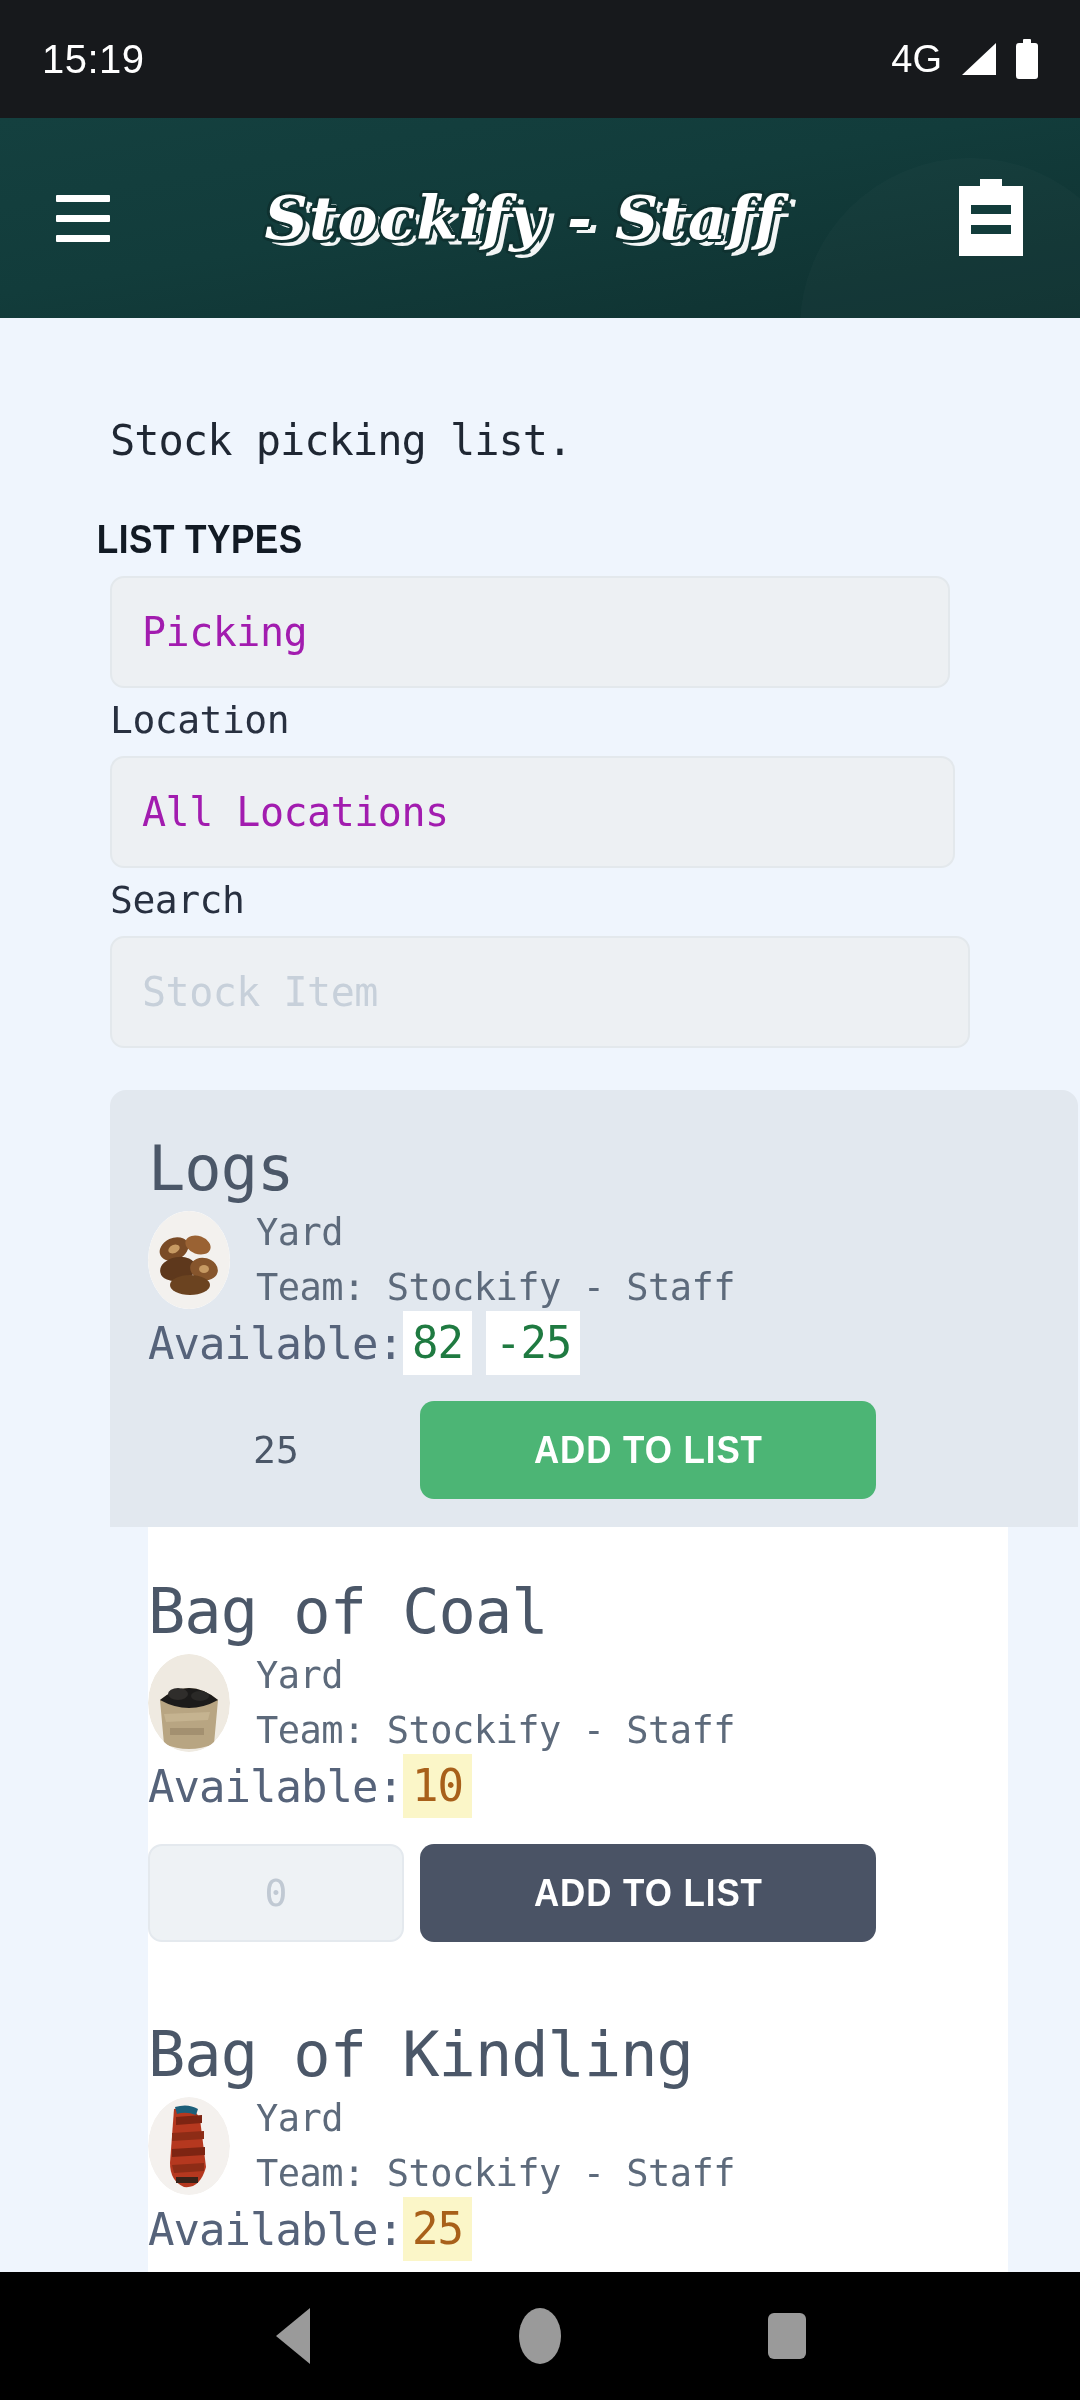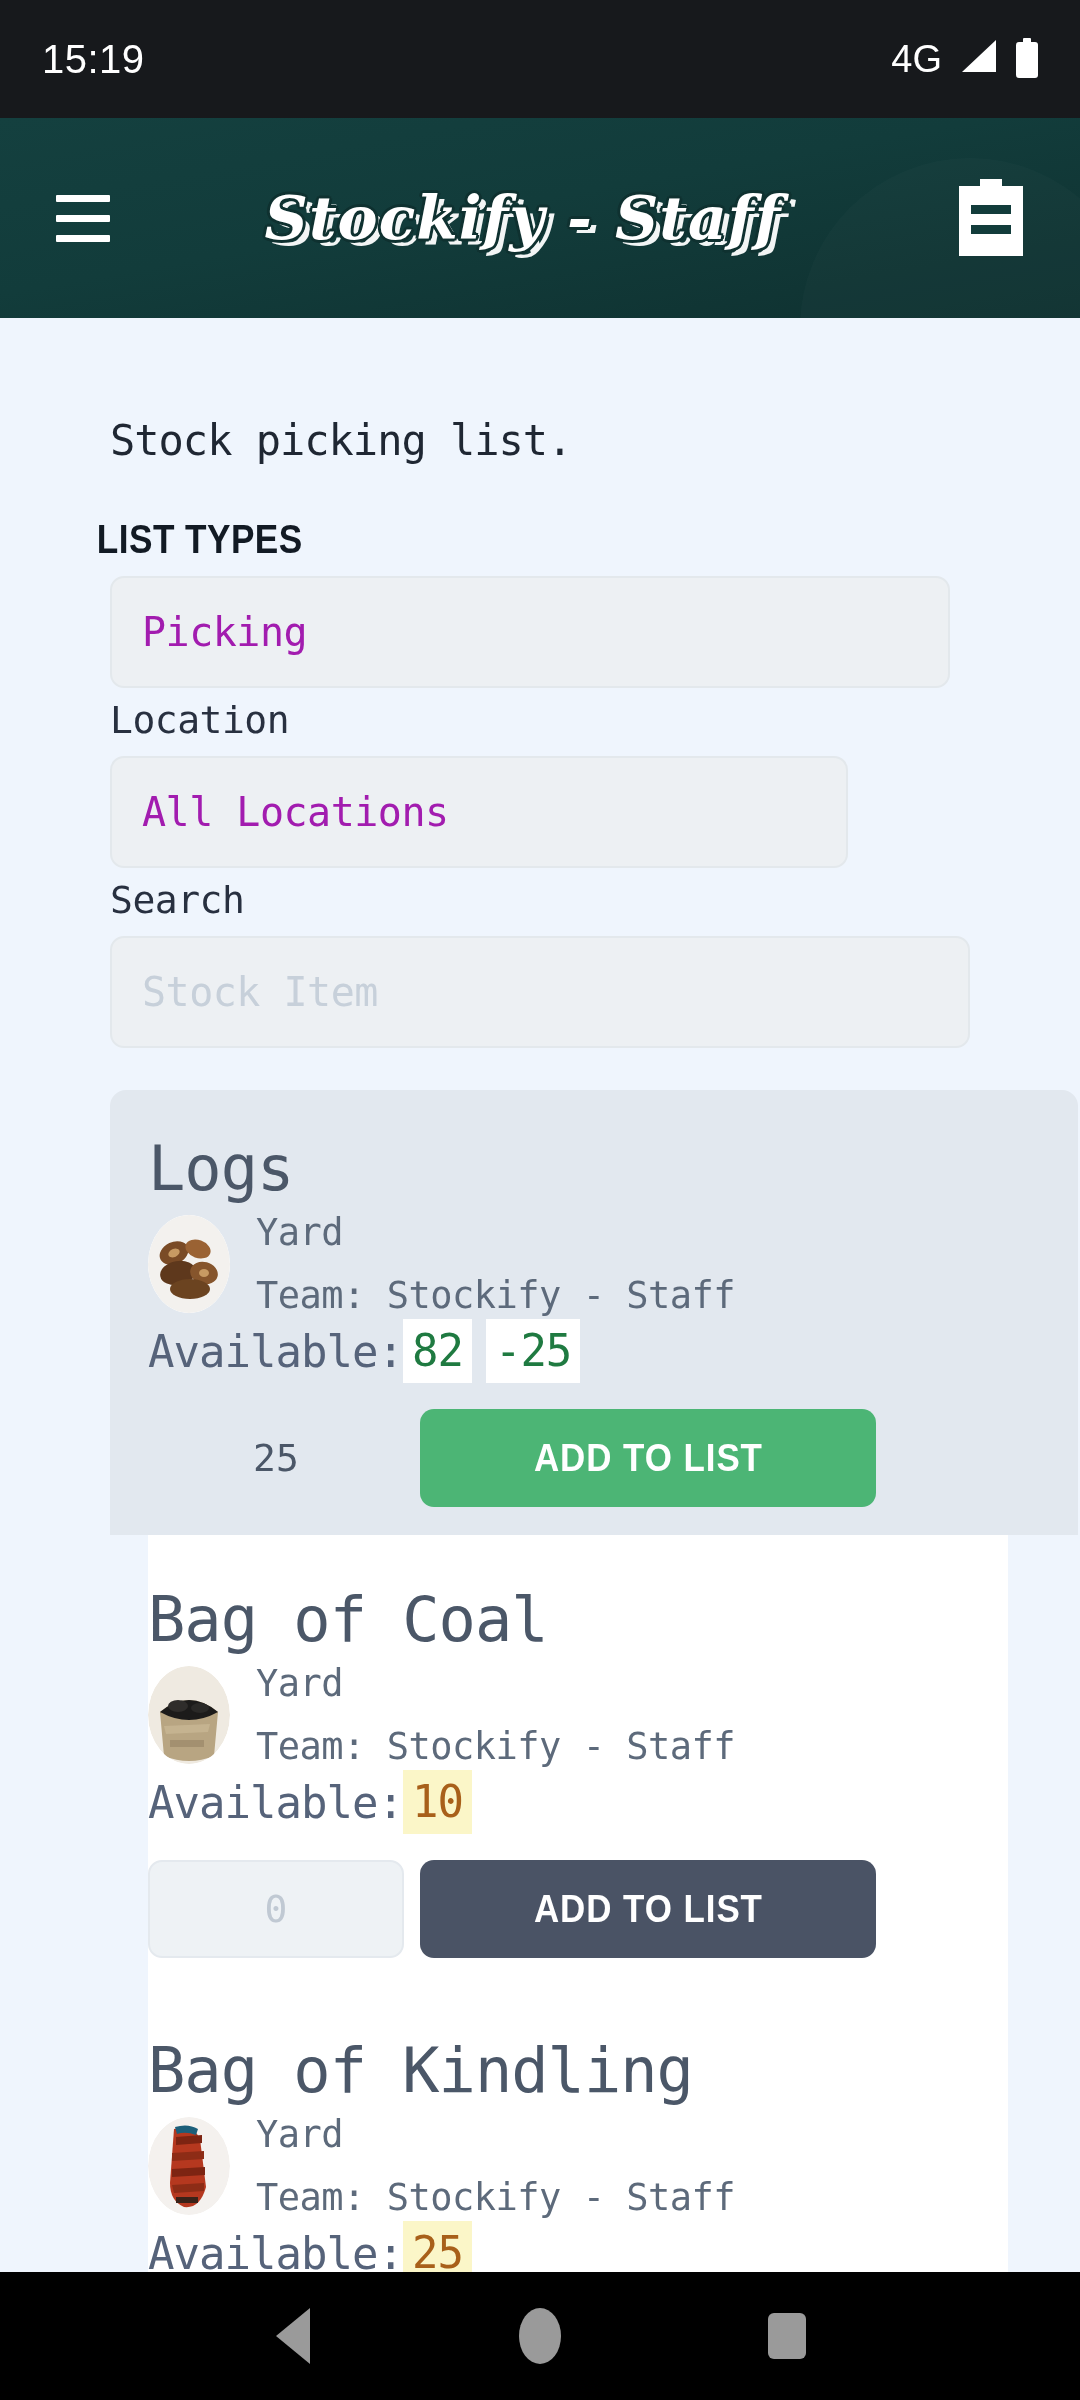--- a/index.html
+++ b/index.html
@@ -31,20 +31,21 @@
     flex: 0 0 auto;
   }
   .status-time {
     color: #ffffff;
     font-family: "Liberation Sans", sans-serif;
     font-size: 40px;
     letter-spacing: 0.5px;
   }
   .status-right {
     display: flex;
+    align-items: center;
     gap: 16px;
   }
   .status-4g {
     color: #ffffff;
     font-family: "Liberation Sans", sans-serif;
     font-size: 38px;
   }
   .signal-icon { width: 40px; height: 36px; display: block; }
   .battery-icon { width: 26px; height: 40px; display: block; }
 
@@ -152,21 +153,21 @@
     border-radius: 14px;
     display: flex;
     align-items: center;
     padding-left: 30px;
     font-size: 40px;
     color: #a21caf;
     cursor: pointer;
     letter-spacing: -0.5px;
   }
   .select-box.w1 { width: 840px; }
-  .select-box.w2 { width: 738px; }
+  .select-box.w2 { width: 845px; }
   .search-box {
     width: 860px;
     color: #c7d0da;
     cursor: text;
   }
 
   
   .item-list { margin-top: 42px; border-radius: 11px; }
 
   .item-card {
@@ -207,21 +208,21 @@
     width: 82px;
     height: 98px;
     border-radius: 50%;
     flex: 0 0 auto;
     background: #ffffff;
     overflow: hidden;
     position: relative;
   }
   .thumb svg { display: block; width: 100%; height: 100%; }
 
-  .meta-lines { display: flex; flex-direction: column; gap: 20px; }
+  .meta-lines { display: flex; flex-direction: column; gap: 12px; }
   .meta-line {
     font-size: 37px;
     color: #5d6a7b;
     letter-spacing: -0.5px;
   }
 
   .avail-row {
     display: flex;
     align-items: center;
     padding-left: 38px;

